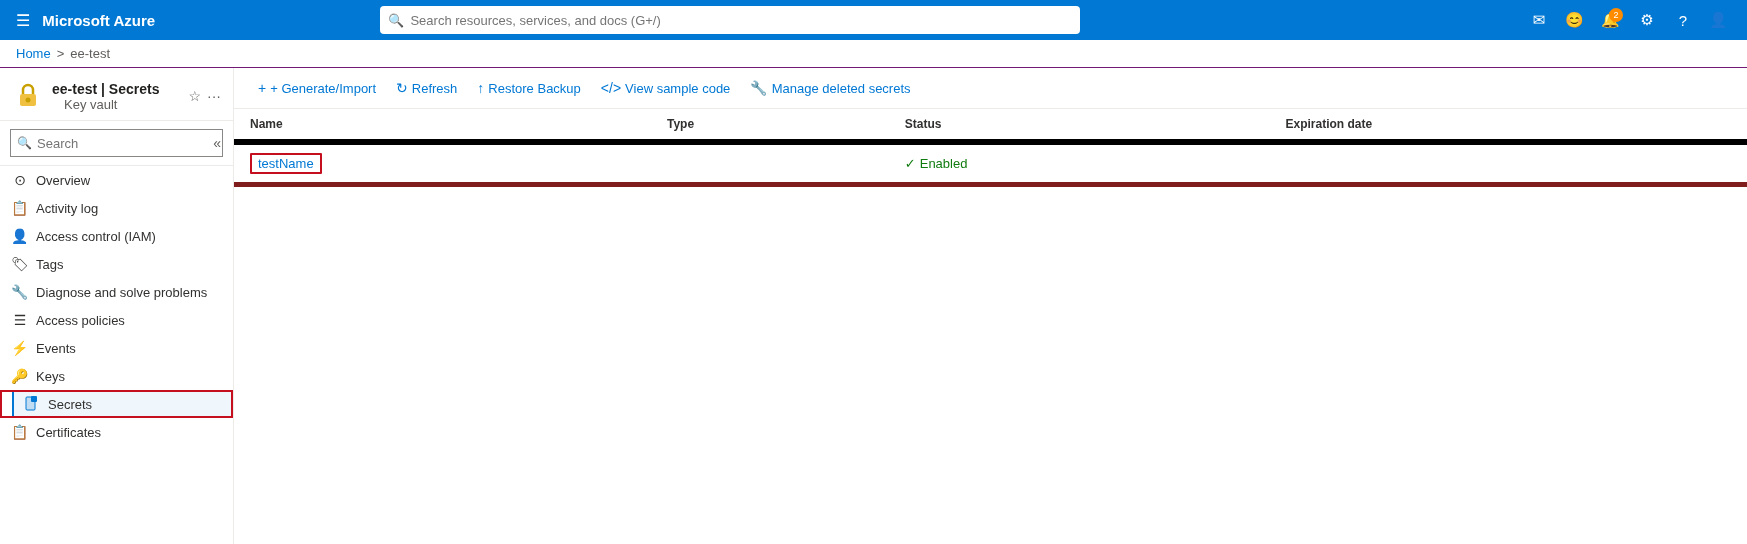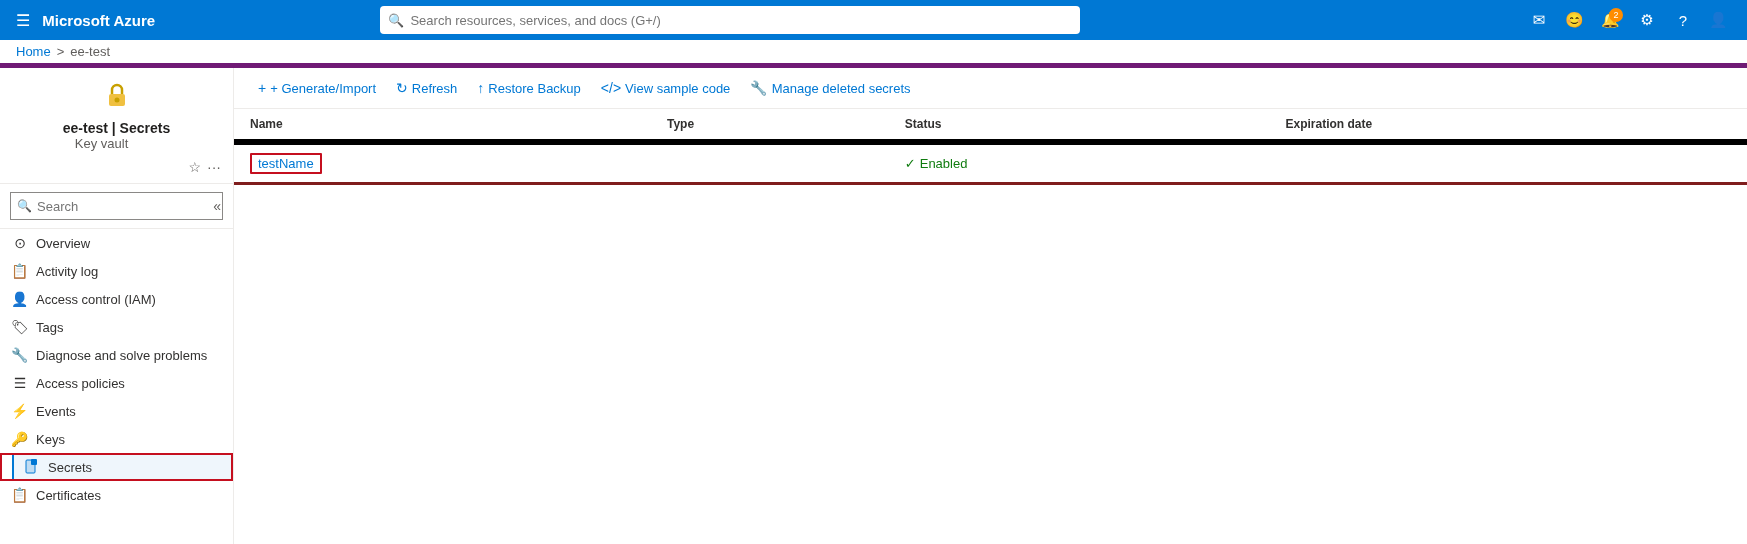--- a/index.html
+++ b/index.html
@@ -88,21 +88,21 @@
     
     .breadcrumb {
       height: 28px;
       background: white;
       display: flex;
       align-items: center;
       padding: 0 16px;
       gap: 6px;
       font-size: 12px;
       color: #0078d4;
-      border-bottom: 5px solid #701a75;
+      border-bottom: 1px solid #701a75;
     }
     .breadcrumb-sep { color: #605e5c; }
     .breadcrumb-current { color: #605e5c; }
 
     
     .main-layout {
       display: flex;
       height: calc(544px - 40px - 28px);
     }
 
@@ -117,21 +117,20 @@
       flex-shrink: 0;
     }
 
     
     .resource-header {
       padding: 12px 12px 8px 12px;
       display: flex;
       align-items: center;
       gap: 8px;
       border-bottom: 1px solid #edebe9;
-      flex-direction: column;
     }
     .resource-icon {
       width: 32px;
       height: 32px;
       display: flex;
       align-items: center;
       justify-content: center;
       flex-shrink: 0;
     }
     .resource-title {
@@ -266,21 +265,21 @@
     thead th {
       padding: 8px 16px;
       text-align: left;
       font-weight: 600;
       font-size: 12px;
       color: #323130;
       background: white;
       white-space: nowrap;
     }
     tbody tr {
-      border-bottom: 3px solid #7f1d1d;
+      border-bottom: 5px solid #7f1d1d;
     }
     tbody td {
       padding: 8px 16px;
       font-size: 13px;
       color: #323130;
     }
 
     
     .secret-name-cell {
       display: inline-block;

